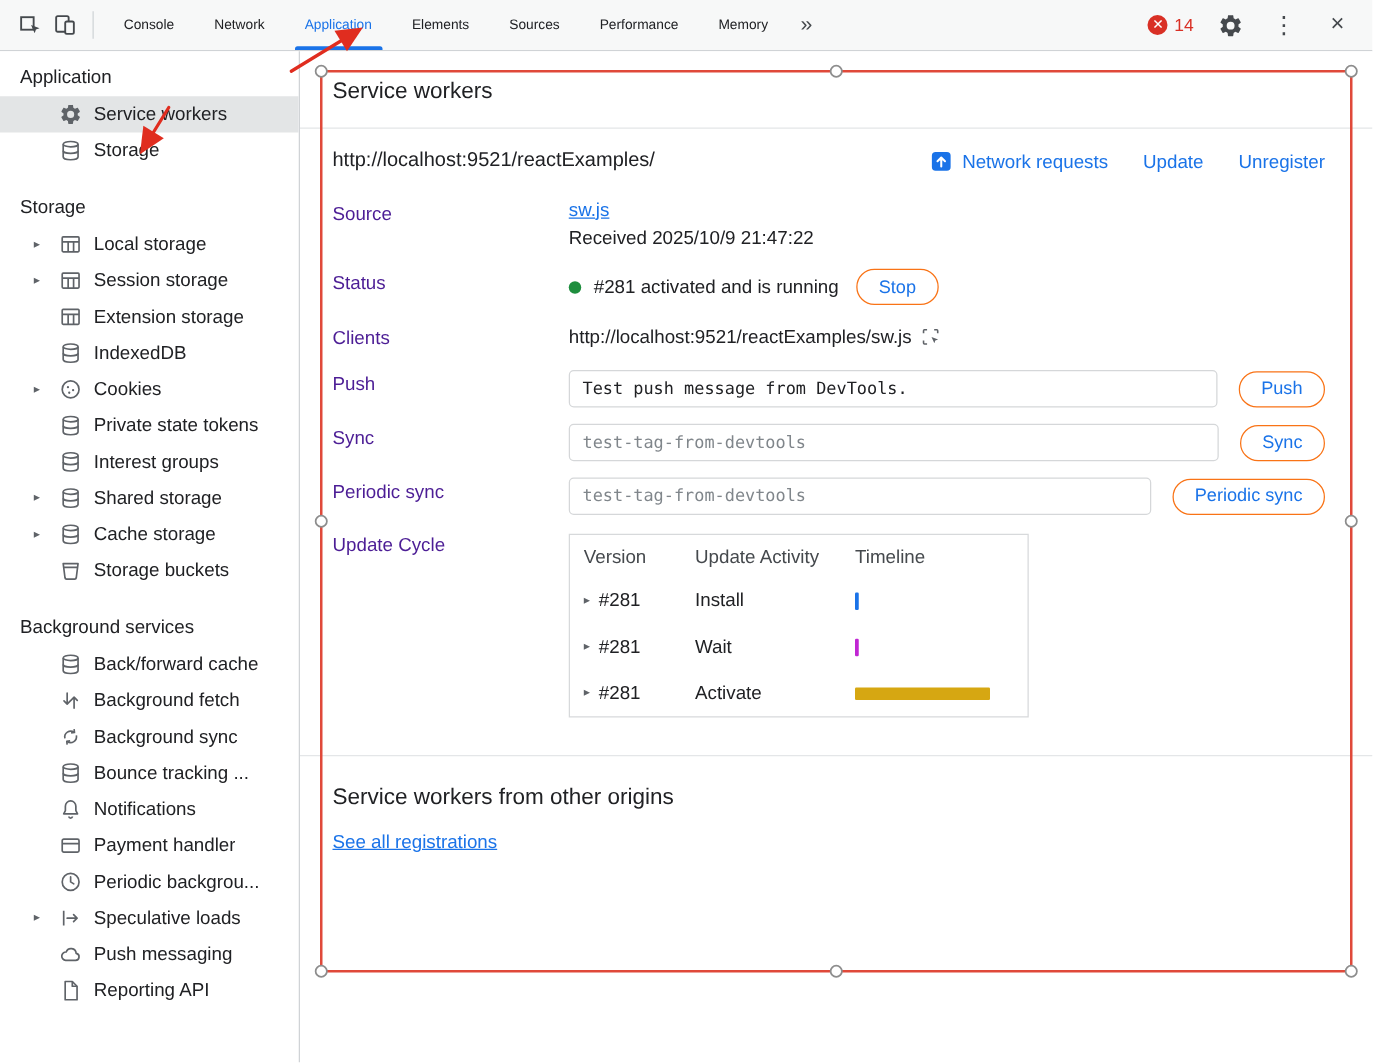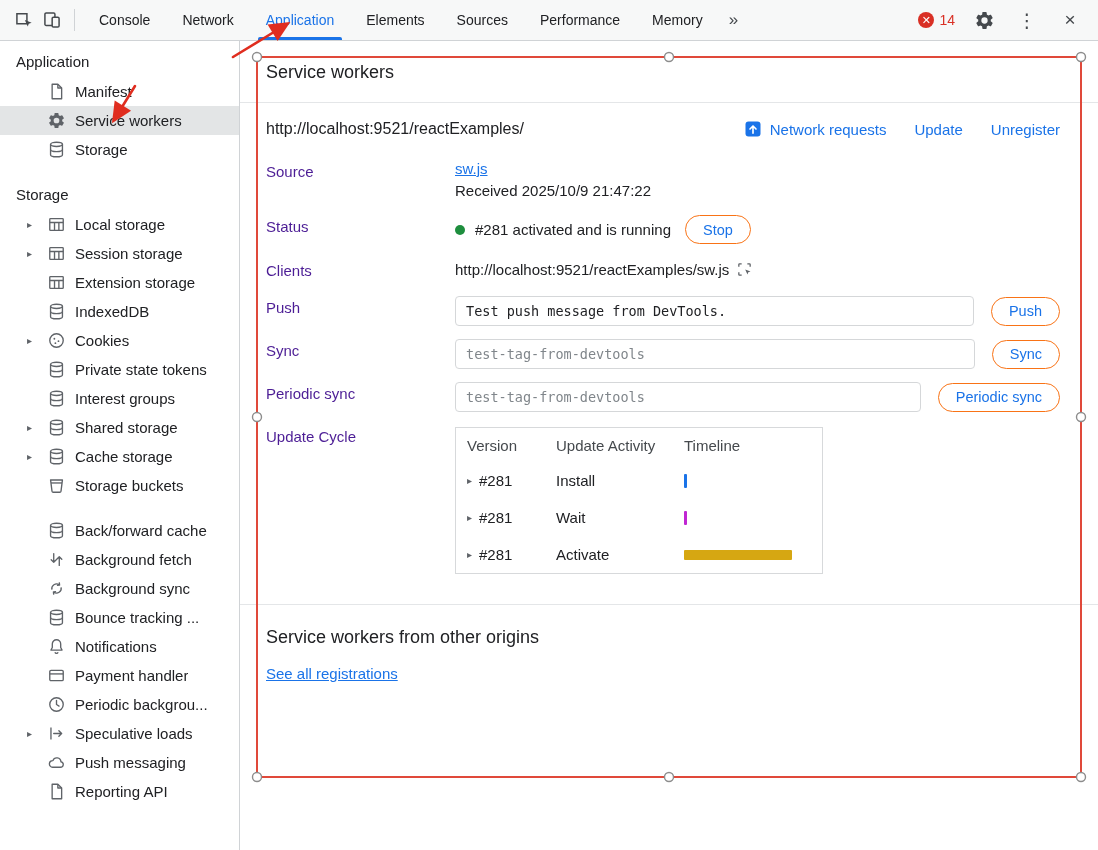--- a/index.html
+++ b/index.html
@@ -19,21 +19,21 @@
   }
   .tb-left { display:flex; align-items:center; padding-left:10px; }
   .tb-right { display:flex; align-items:center; gap:15px; padding-right:14px; }
   .tb-icon {
     width:28px; height:28px; display:flex; align-items:center; justify-content:center;
     color:#45494d; cursor:pointer; flex:0 0 auto;
   }
   .tb-sep { width:1px; height:22px; background:#d0d3d6; margin:0 6px 0 8px; }
   .tabs { display:flex; height:100%; margin-left:2px; }
   .tab {
-    display:flex; align-items:center; padding:0 16px; font-size:14px;
+    display:flex; align-items:center; padding:0 16px; font-size:11px;
     color:#202124; cursor:pointer; position:relative; white-space:nowrap;text-align:right;
   }
   .tab.active { color:var(--accent); }
   .tab.active::after {
     content:""; position:absolute; left:8px; right:8px; bottom:0;
     height:3px; background:var(--accent); border-radius:2px 2px 0 0;
   }
   .more-tabs { font-size:17px; color:#45494d; padding:0 10px; cursor:pointer; }
   .error-badge { display:flex; align-items:center; gap:5px; cursor:pointer; }
   .err-circle {
@@ -185,30 +185,20 @@
       <span class="tb-icon glyph-icon">⋮</span>
       <span class="tb-icon glyph-icon">×</span>
     </div>
   </header>
 
   <div class="content-row">
 
     <aside class="sidebar" id="sidebar">
         <div class="sb-section">
           <div class="sb-title">Application</div>
-          <div class="sb-item">
-            <span class="sb-arrow"></span>
-            <span class="sb-icon">
-              <svg viewBox="0 0 24 24">
-                <path d="M6.5 2.8h7.2l4.8 4.8v13.6H6.5z" fill="none" stroke="currentColor" stroke-width="1.7" stroke-linejoin="round"></path>
-                <path d="M13.7 2.8v4.8h4.8" fill="none" stroke="currentColor" stroke-width="1.7" stroke-linejoin="round"></path>
-              </svg>
-            </span>
-            <span class="sb-label">Manifest</span>
-          </div>
           <div class="sb-item selected">
             <span class="sb-arrow"></span>
             <span class="sb-icon">
               <svg viewBox="0 0 24 24">
                 <path fill="currentColor" d="M19.14 12.94c.04-.3.06-.61.06-.94s-.02-.64-.07-.94l2.03-1.58a.49.49 0 00.12-.61l-1.92-3.32a.488.488 0 00-.59-.22l-2.39.96c-.5-.38-1.03-.7-1.62-.94l-.36-2.54a.484.484 0 00-.48-.41h-3.84c-.24 0-.43.17-.47.41l-.36 2.54c-.59.24-1.13.57-1.62.94l-2.39-.96c-.22-.08-.47 0-.59.22L2.74 8.87c-.12.21-.08.47.12.61l2.03 1.58c-.05.3-.09.63-.09.94s.02.64.07.94l-2.03 1.58a.49.49 0 00-.12.61l1.92 3.32c.12.22.37.29.59.22l2.39-.96c.5.38 1.03.7 1.62.94l.36 2.54c.05.24.24.41.48.41h3.84c.24 0 .44-.17.47-.41l.36-2.54c.59-.24 1.13-.56 1.62-.94l2.39.96c.22.08.47 0 .59-.22l1.92-3.32c.12-.22.07-.47-.12-.61l-2.01-1.58zM12 15.6A3.6 3.6 0 1112 8.4a3.6 3.6 0 010 7.2z"></path>
               </svg>
             </span>
             <span class="sb-label">Service workers</span>
           </div>
           <div class="sb-item">
@@ -327,20 +317,21 @@
             <span class="sb-icon">
               <svg viewBox="0 0 24 24">
                 <path d="M4.5 5h15l-1.8 14.2a1.6 1.6 0 01-1.6 1.3H7.9a1.6 1.6 0 01-1.6-1.3z" fill="none" stroke="currentColor" stroke-width="1.7" stroke-linejoin="round"></path>
                 <path d="M5 8.8h14" fill="none" stroke="currentColor" stroke-width="1.7"></path>
               </svg>
             </span>
             <span class="sb-label">Storage buckets</span>
           </div>
         </div>
         <div class="sb-section">
+          <div class="sb-title">Background services</div>
           <div class="sb-item">
             <span class="sb-arrow"></span>
             <span class="sb-icon">
               <svg viewBox="0 0 24 24">
                 <ellipse cx="12" cy="5.5" rx="7.5" ry="2.7" fill="none" stroke="currentColor" stroke-width="1.7"></ellipse>
                 <path d="M4.5 5.5v13c0 1.5 3.4 2.7 7.5 2.7s7.5-1.2 7.5-2.7v-13" fill="none" stroke="currentColor" stroke-width="1.7"></path>
                 <path d="M4.5 12c0 1.5 3.4 2.7 7.5 2.7s7.5-1.2 7.5-2.7" fill="none" stroke="currentColor" stroke-width="1.7"></path>
               </svg>
             </span>
             <span class="sb-label">Back/forward cache</span>

